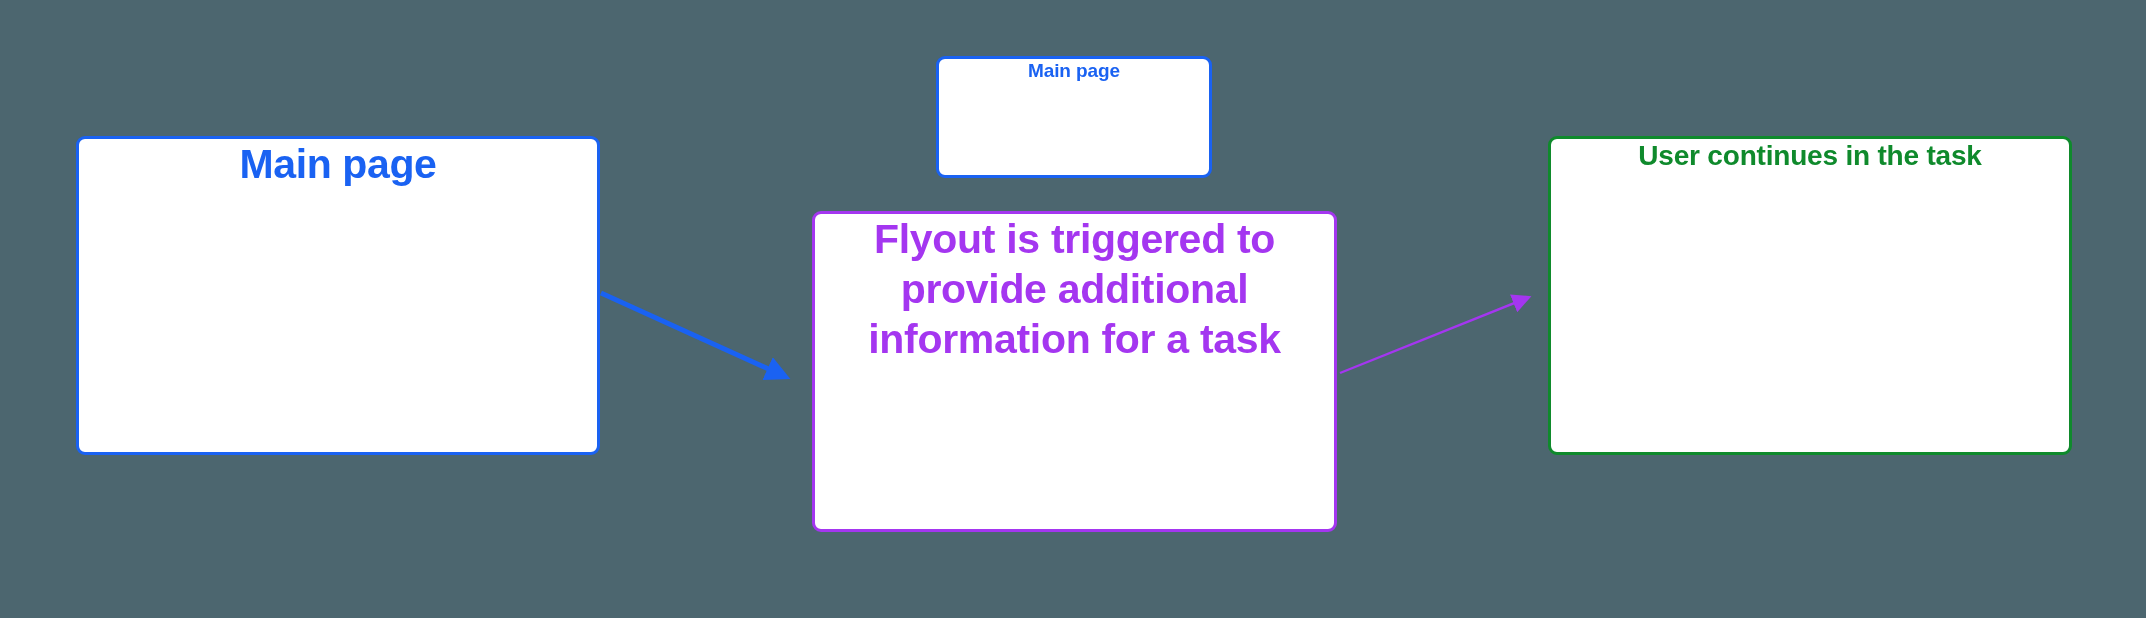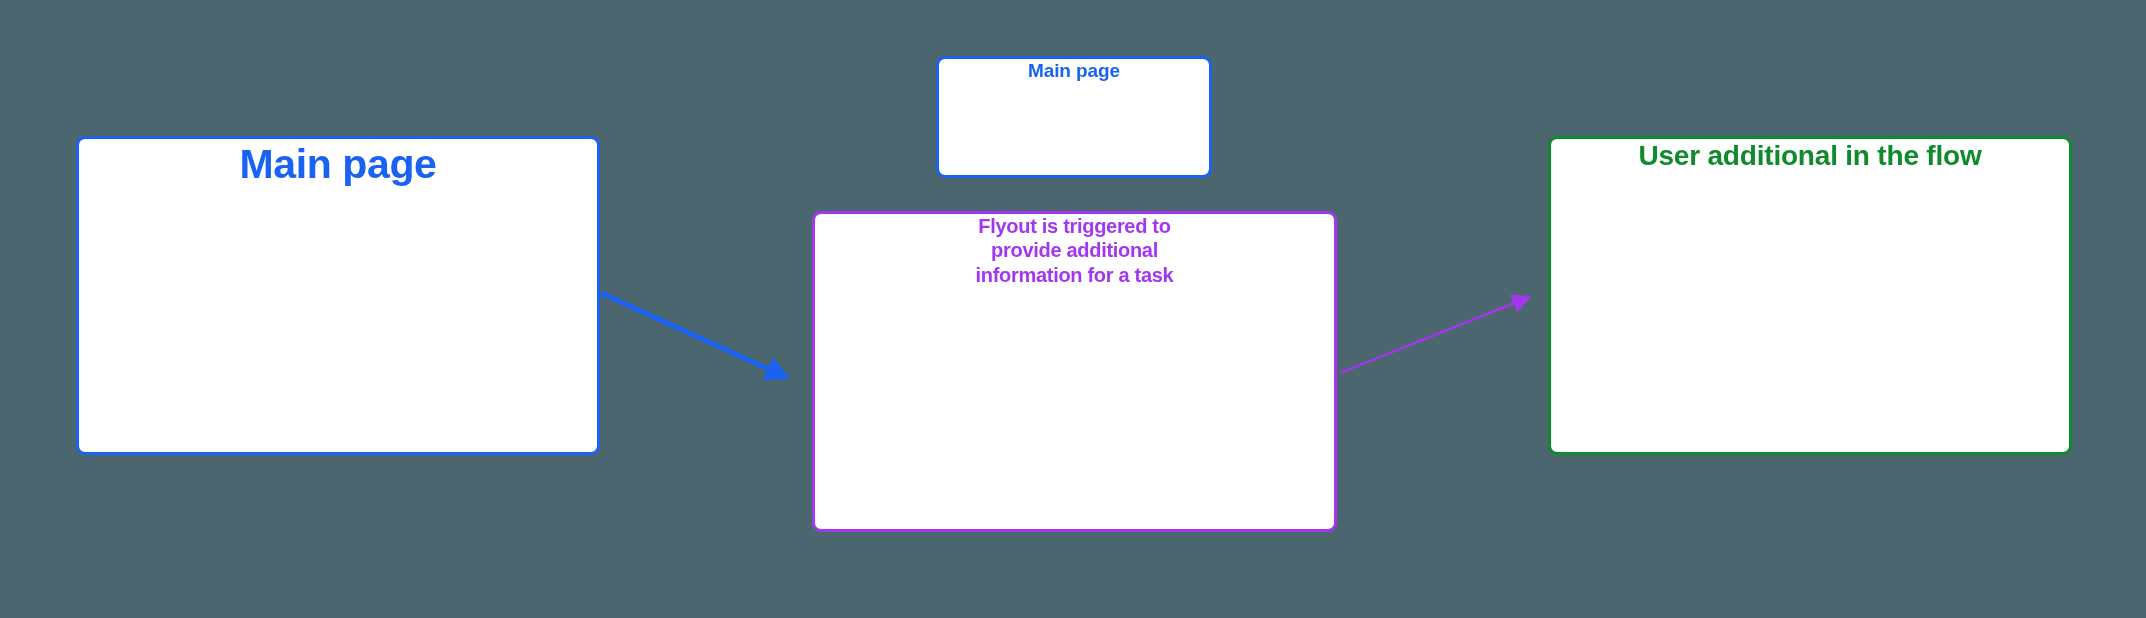--- a/index.html
+++ b/index.html
@@ -60,21 +60,21 @@
 
   
   #node-flyout {
     left: 812px;
     top: 211px;
     width: 525px;
     height: 321px;
     border-width: 3px;
     border-color: #a436f0;
     color: #a436f0;
-    font-size: 20px;
+    font-size: 41px;
     padding: 0 26px;
     letter-spacing: -0.3px;
   }
 
   
   #node-user-continues {
     left: 1548px;
     top: 136px;
     width: 524px;
     height: 319px;
@@ -128,16 +128,16 @@
     <span class="node-label">Main page</span>
   </div>
 
   <div class="node" id="node-flyout">
     <span class="node-label">Flyout is triggered to
 provide additional
 information for a task</span>
   </div>
 
   <div class="node" id="node-user-continues">
-    <span class="node-label">User additional in the flow</span>
+    <span class="node-label">User continues in the task</span>
   </div>
 
 </div>
 
 </body></html>

